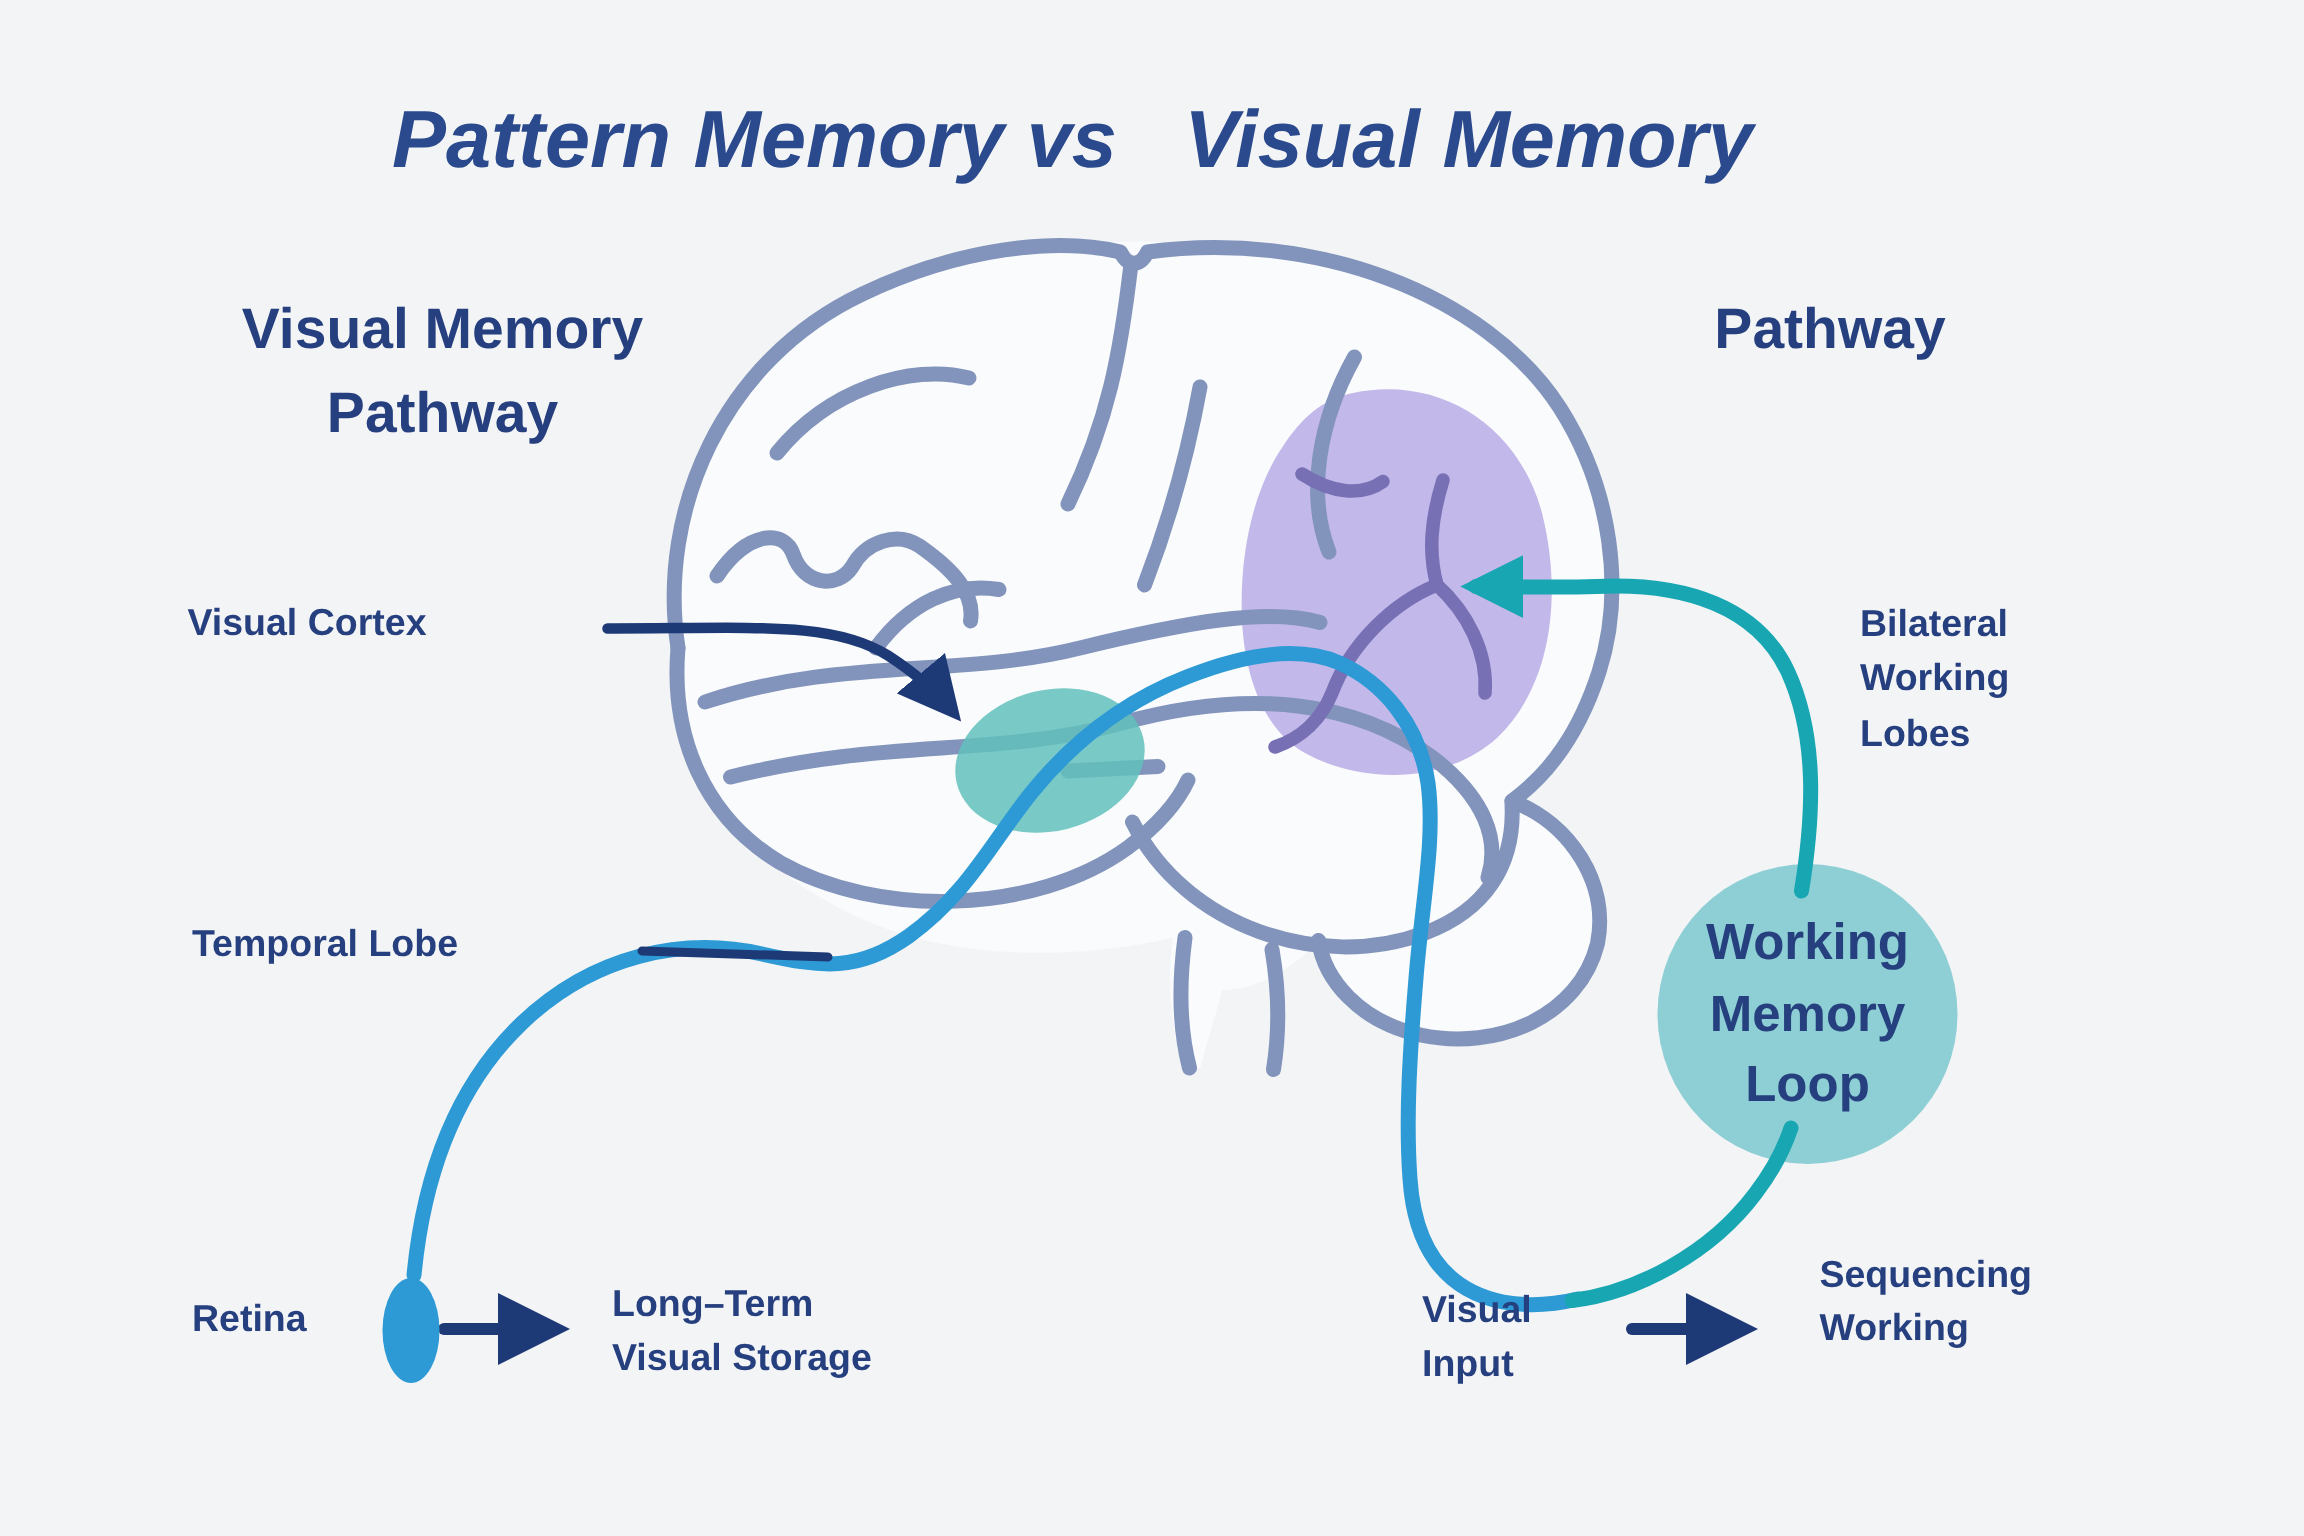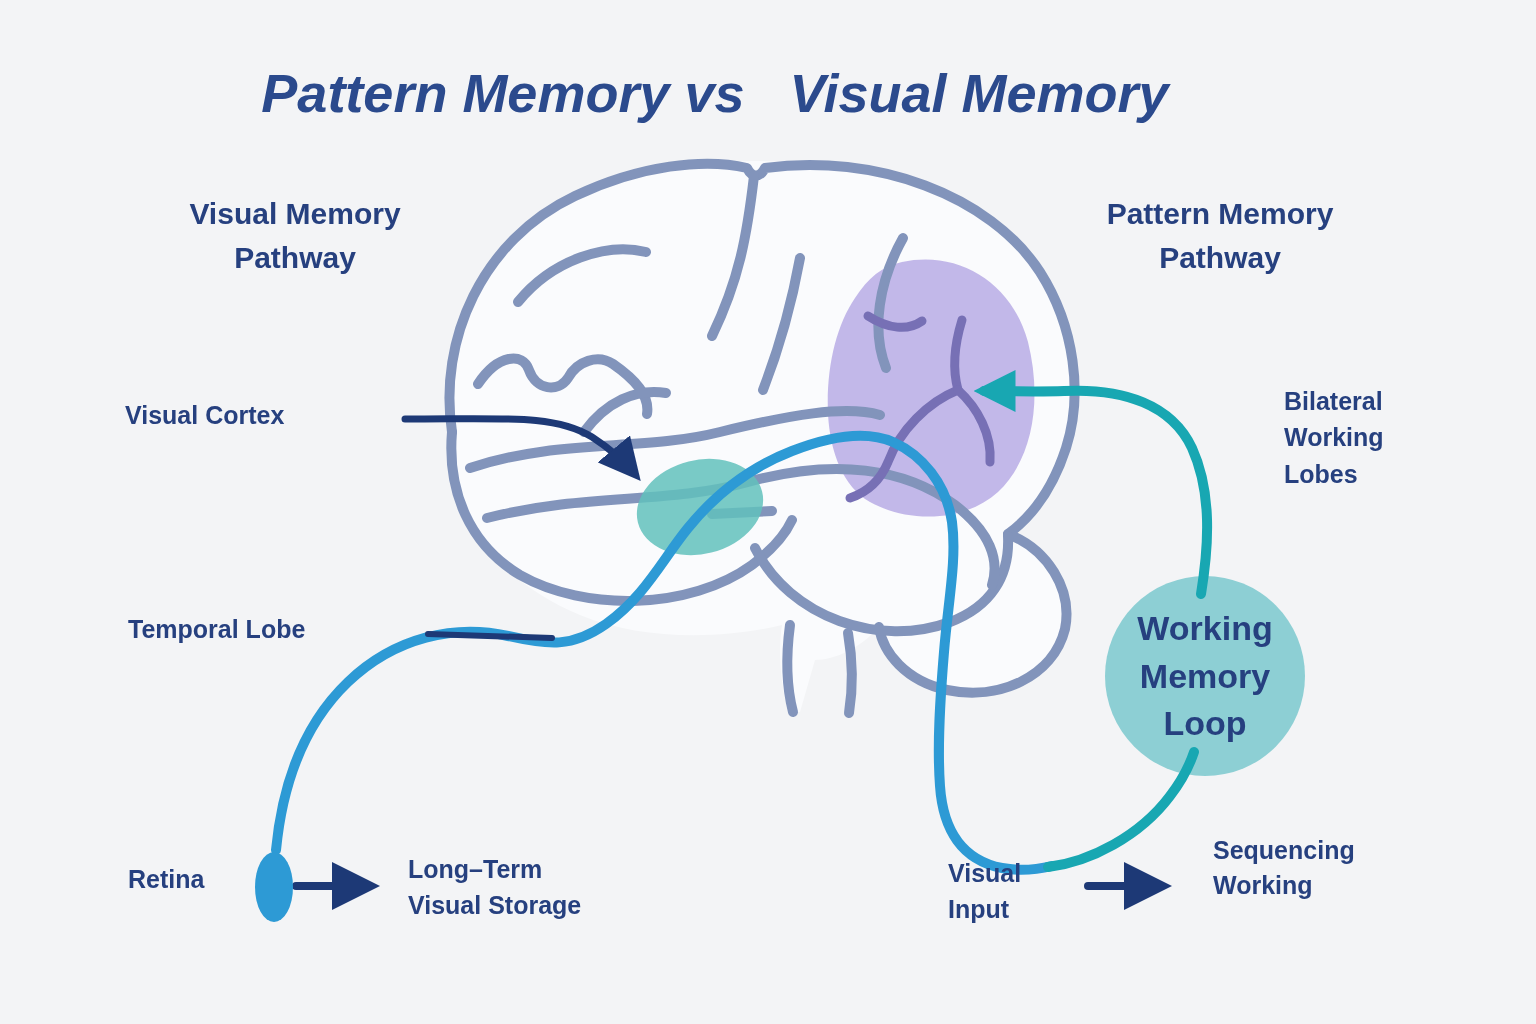--- a/index.html
+++ b/index.html
@@ -21,29 +21,29 @@
   .canvas{
     position:relative;width:1536px;height:1024px;background:var(--background);
     overflow:hidden;font-family:"Liberation Sans",sans-serif;
   }
   svg.diagram{position:absolute;left:0;top:0;}
   .txt{position:absolute;color:var(--label-text);font-weight:700;}
   .title{
     top:62px;left:0;width:1430px;text-align:center;font-size:54px;
     color:var(--title-text);white-space:pre;letter-spacing:0px;font-style:italic;
   }
-  .heading{font-size:30px;line-height:1.48;text-align:center;}
+  .heading{font-size:38px;line-height:1.48;text-align:center;}
   .heading-left{top:192px;left:85px;width:420px;}
   .heading-right{top:192px;left:1015px;width:410px;}
   .label{font-size:25px;line-height:1.42;}
   .lbl-visual-cortex{top:398px;left:125px;}
   .lbl-temporal-lobe{top:612px;left:128px;}
   .lbl-retina{top:862px;left:128px;}
   .lbl-long-term{top:852px;left:408px;}
-  .lbl-bilateral{top:383px;left:1240px;line-height:1.45;margin-left:44px;}
+  .lbl-bilateral{top:398px;left:1240px;line-height:1.45;}
   .lbl-working{top:605px;left:1105px;width:200px;text-align:center;font-size:34px;line-height:1.4;}
   .lbl-visual-input{top:855px;left:948px;line-height:1.45;}
   .lbl-sequencing{top:833px;left:1213px;line-height:1.4;}
 </style>
 </head>
 <body>
 
 <div class="canvas">
 
   <svg class="diagram" width="1536" height="1024" viewBox="0 0 1536 1024">
@@ -124,21 +124,20 @@
   </svg>
 
   <div class="txt title">Pattern Memory vs   Visual Memory</div>
 
   <div class="txt heading heading-left">
     <div>Visual Memory</div>
     <div>Pathway</div>
   </div>
 
   <div class="txt heading heading-right">
-    <div>Pattern Memory</div>
     <div>Pathway</div>
   </div>
 
   <div class="txt label lbl-visual-cortex">Visual Cortex</div>
 
   <div class="txt label lbl-temporal-lobe">Temporal Lobe</div>
 
   <div class="txt label lbl-retina">Retina</div>
 
   <div class="txt label lbl-long-term">

